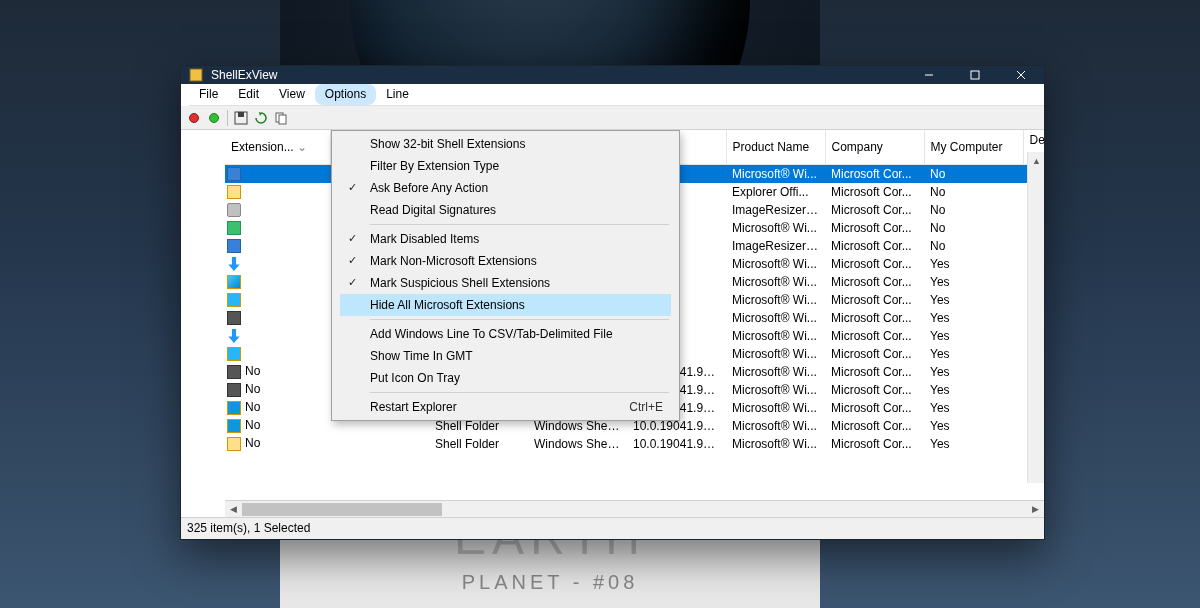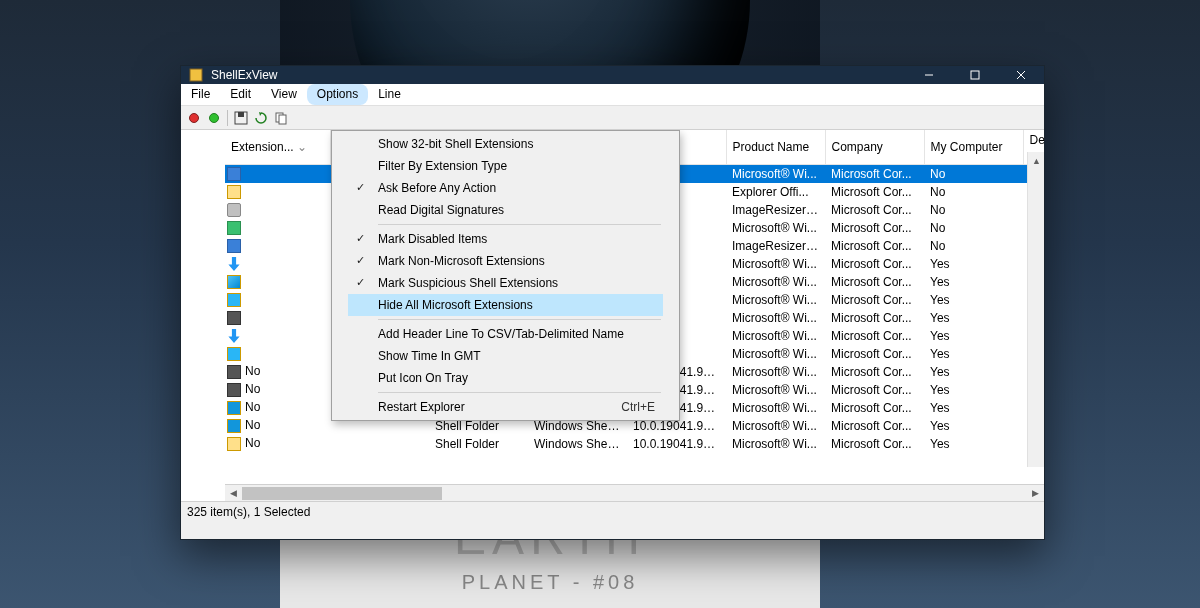--- a/index.html
+++ b/index.html
@@ -13,21 +13,21 @@
   .wallpaper-sub { font-size: 20px; color: #888; letter-spacing: 4px; font-weight: 300; margin-top: 6px; }
 
   .window { position: absolute; left: 180px; top: 65px; width: 865px; height: 475px; background: #fff; z-index: 10; box-shadow: 0 16px 40px rgba(0,0,0,.5); display:flex; flex-direction:column; border:1px solid #1a2530; }
   .titlebar { height: 18px; background: #1a2d43; color: #fff; display:flex; align-items:center; }
   .title-icon { width: 30px; display:flex; align-items:center; justify-content:center; font-size: 13px; }
   .title-text { flex: 1; font-size: 12px; padding-left: 0px; }
   .title-btns { display:flex; }
   .tb-btn { width: 46px; height: 30px; display:flex; align-items:center; justify-content:center; color:#fff; font-size: 11px; }
   .tb-btn svg { stroke:#fff; fill:none; }
 
-  .menubar { height: 22px; background: #fff; border-bottom: 1px solid #e0e0e0; display:flex; align-items:stretch; font-size: 12px; }
+  .menubar { height: 22px; background: #fff; border-bottom: 1px solid #e0e0e0; display:flex; align-items:stretch; font-size: 12px; margin-left: 8px; }
   .menu-item { padding: 3px 10px 0; cursor:default; }
   .menu-item.active { background: #cce8ff; border-radius: 8px; }
 
   .toolbar { height: 24px; background: #f0f0f0; border-bottom: 1px solid #d0d0d0; display:flex; align-items:center; gap:6px; padding: 0 6px; }
   .tool-ico { width:14px; height:14px; display:inline-flex; align-items:center; justify-content:center; font-size:11px; }
   .dot-red { width:10px;height:10px;border-radius:50%;background:#e03030;border:1px solid #802020;}
   .dot-green { width:10px;height:10px;border-radius:50%;background:#30c030;border:1px solid #208020;}
 
   .content { flex:1; display:flex; flex-direction:column; position:relative; overflow:hidden;margin-left:44px; }
   .scroll-area { flex:1; overflow:hidden; position:relative; }
@@ -48,23 +48,23 @@
   .row-ico.arrow { background:#2196f3; clip-path: polygon(35% 0,65% 0,65% 55%,90% 55%,50% 100%,10% 55%,35% 55%);border:none;}
 
   .hscroll { height: 17px; background:#f0f0f0; border-top:1px solid #d0d0d0; display:flex; align-items:center; }
   .hscroll-btn { width:17px; height:17px; display:flex; align-items:center;justify-content:center; font-size:9px; color:#606060;}
   .hscroll-track { flex:1; height:17px; position:relative;}
   .hscroll-thumb { position:absolute; left:0; top:2px; height:13px; width:200px; background:#c2c2c2;}
 
   .vscroll { position:absolute; right:0; top:22px; bottom:17px; width:17px; background:#f0f0f0; border-left:1px solid #e0e0e0; }
   .vscroll-btn { width:17px; height:17px; display:flex; align-items:center;justify-content:center; font-size:9px; color:#606060;}
 
-  .statusbar { height:38px; background:#f0f0f0; border-top:1px solid #d0d0d0; font-size:12px; padding:3px 6px;}
-
-  .dropdown { position:absolute; left:106px; top:0; width:349px; background:#f0f0f0; border:1px solid #a0a0a0; box-shadow:2px 4px 8px rgba(0,0,0,.25); z-index:50; font-size:12px; padding:2px 16px;}
+  .statusbar { height:22px; background:#f0f0f0; border-top:1px solid #d0d0d0; font-size:12px; padding:3px 6px;}
+
+  .dropdown { position:absolute; left:106px; top:0; width:349px; background:#f0f0f0; border:1px solid #a0a0a0; box-shadow:2px 4px 8px rgba(0,0,0,.25); z-index:50; font-size:12px; padding:2px 8px;}
   .dd-item { display:flex; align-items:center; height:22px; padding: 0 8px 0 30px; position:relative;}
   .dd-item.hover { background:#bee6fd; }
   .dd-sep { height:1px; background:#d0d0d0; margin:3px 2px 3px 30px;}
   .dd-check { position:absolute; left:8px; top:4px; color:#1a1a1a; font-size:11px; }
   .dd-shortcut { margin-left:auto; color:#333; }
 
   .col-ext { width: 105px; }
   .col-dis { width: 99px; }
   .col-type { width: 99px; }
   .col-desc { width: 99px; }
@@ -394,21 +394,21 @@
         </div>
         <div class="dd-item">
           <span class="dd-check">✓</span>
           <span>Mark Suspicious Shell Extensions</span>
         </div>
         <div class="dd-item hover">
           <span>Hide All Microsoft Extensions</span>
         </div>
         <div class="dd-sep"></div>
         <div class="dd-item">
-          <span>Add Header Line To CSV/Tab-Delimited Name</span>
+          <span>Add Windows Line To CSV/Tab-Delimited File</span>
         </div>
         <div class="dd-item">
           <span>Show Time In GMT</span>
         </div>
         <div class="dd-item">
           <span>Put Icon On Tray</span>
         </div>
         <div class="dd-sep"></div>
         <div class="dd-item">
           <span>Restart Explorer</span>

